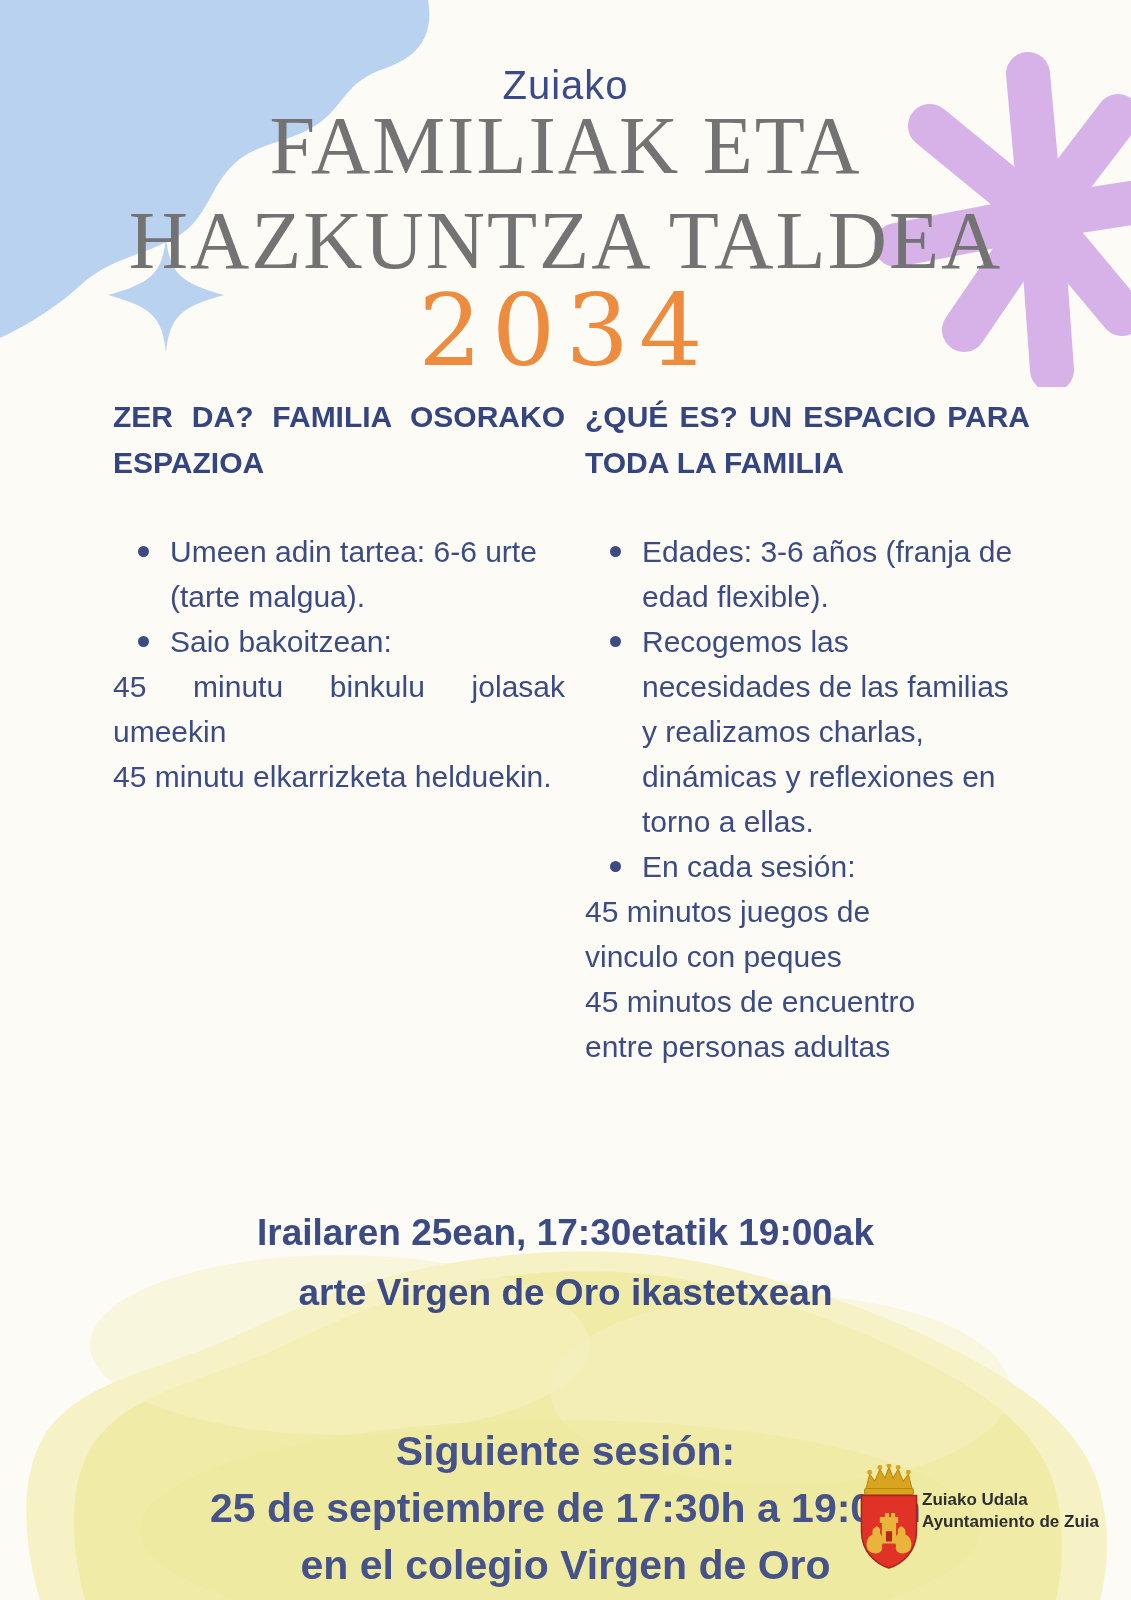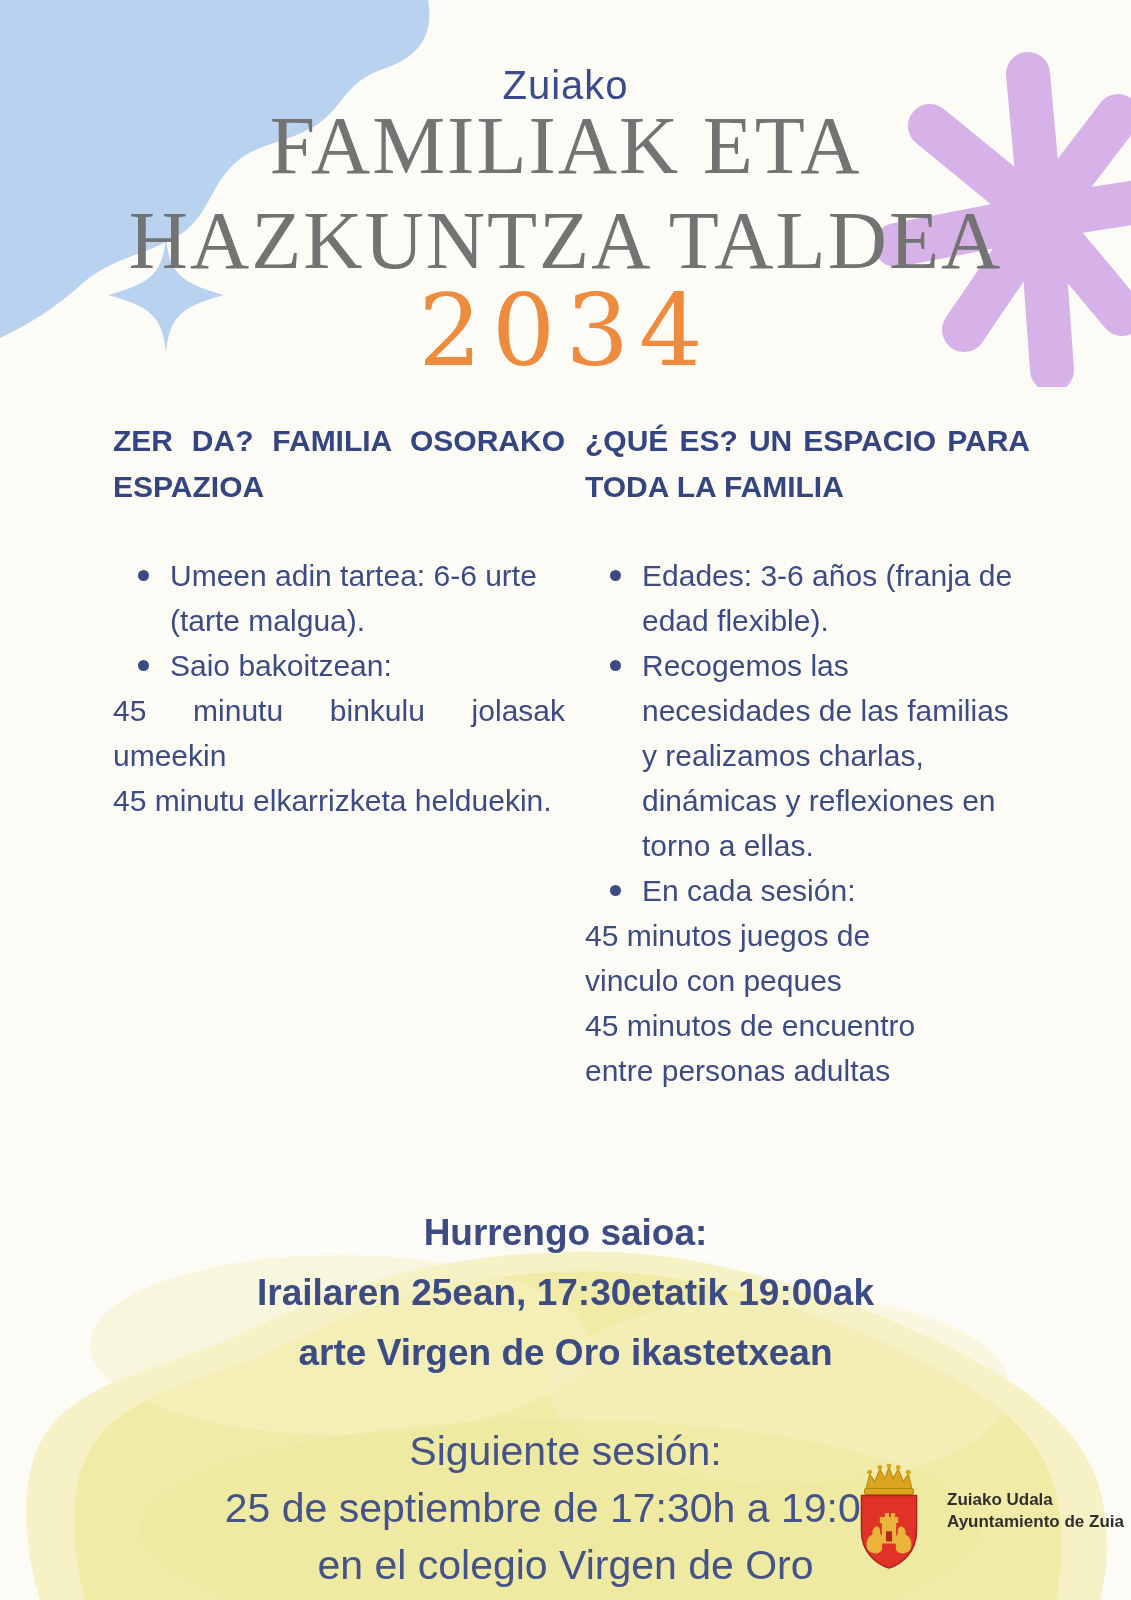--- a/index.html
+++ b/index.html
@@ -21,21 +21,21 @@
     font-family:"Liberation Serif","DejaVu Serif",serif;
     font-size:82px;line-height:95px;color:#737373;letter-spacing:2px;z-index:3;
   }
   .year{
     position:absolute;top:280px;left:0;width:100%;text-align:center;
     font-family:"DejaVu Serif",serif;font-weight:normal;
     font-size:100px;line-height:102px;color:#ed8c3f;letter-spacing:10px;z-index:3;
   }
 
   
-  .col{position:absolute;top:418px;z-index:3;}
+  .col{position:absolute;top:394px;z-index:3;}
   .col-left{left:113px;width:452px;}
   .col-right{left:585px;width:445px;}
   .col-heading{
     font-weight:bold;font-size:30px;line-height:46px;
     text-align:justify;color:#35457f;
   }
   .bullets{
     list-style:none;margin:43px 0 0 0;padding:0;
     font-size:30px;line-height:45px;
   }
@@ -50,27 +50,27 @@
   .after-justify{text-align:justify;width:452px;}
   .after-left{width:352px;}
 
   
   .footer-eu{
     position:absolute;top:1203px;left:0;width:100%;text-align:center;
     font-weight:bold;font-size:37px;line-height:60px;color:#3d4b85;z-index:3;
   }
   .footer-es{
     position:absolute;top:1423px;left:0;width:100%;text-align:center;
-    font-weight:normal;font-size:41px;line-height:57px;color:#46538a;z-index:3;
+    font-weight:bold;font-size:41px;line-height:57px;color:#46538a;z-index:3;
   }
 
   
   .logo{position:absolute;left:853px;top:1464px;width:72px;height:106px;z-index:4;}
   .logo-text{
-    position:absolute;left:947px;top:1489px;z-index:4;
+    position:absolute;left:922px;top:1489px;z-index:4;
     font-size:17px;line-height:22px;font-weight:bold;color:#2f2f2f;
   }
 </style>
 </head>
 <body>
 
 <div class="poster">
 
   <svg class="deco z1" style="left:0;top:0;" width="470" height="345" viewBox="0 0 470 345">
     <path d="M0,0 H428 C434,34 420,56 386,68 C344,82 346,104 318,124
@@ -132,21 +132,20 @@
     <ul class="bullets">
       <li><span>Edades: 3-6 años (franja de edad flexible).</span></li>
       <li><span>Recogemos las necesidades de las familias y realizamos charlas, dinámicas y reflexiones en torno a ellas.</span></li>
       <li><span>En cada sesión:</span></li>
     </ul>
     <p class="after-text after-left">45 minutos juegos de vinculo con peques</p>
     <p class="after-text after-left">45 minutos de encuentro entre personas adultas</p>
   </div>
 
   <div class="footer-eu">
-    <div>Hurrengo saioa:</div>
     <div>Irailaren 25ean, 17:30etatik 19:00ak</div>
     <div>arte Virgen de Oro ikastetxean</div>
   </div>
 
   <div class="footer-es">
     <div>Siguiente sesión:</div>
     <div>25 de septiembre de 17:30h a 19:00h</div>
     <div>en el colegio Virgen de Oro</div>
   </div>
 

